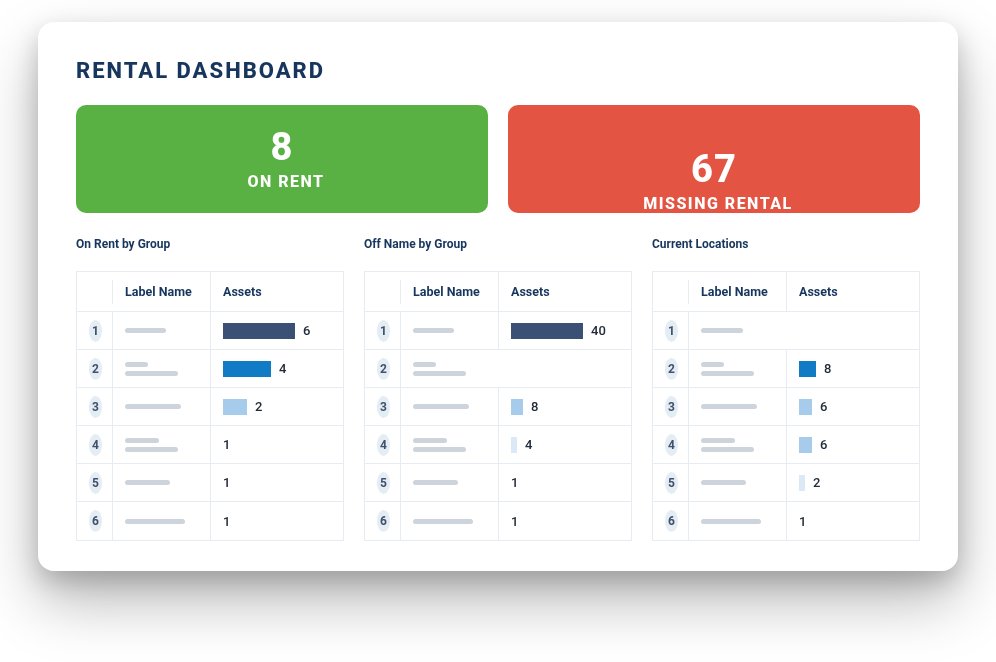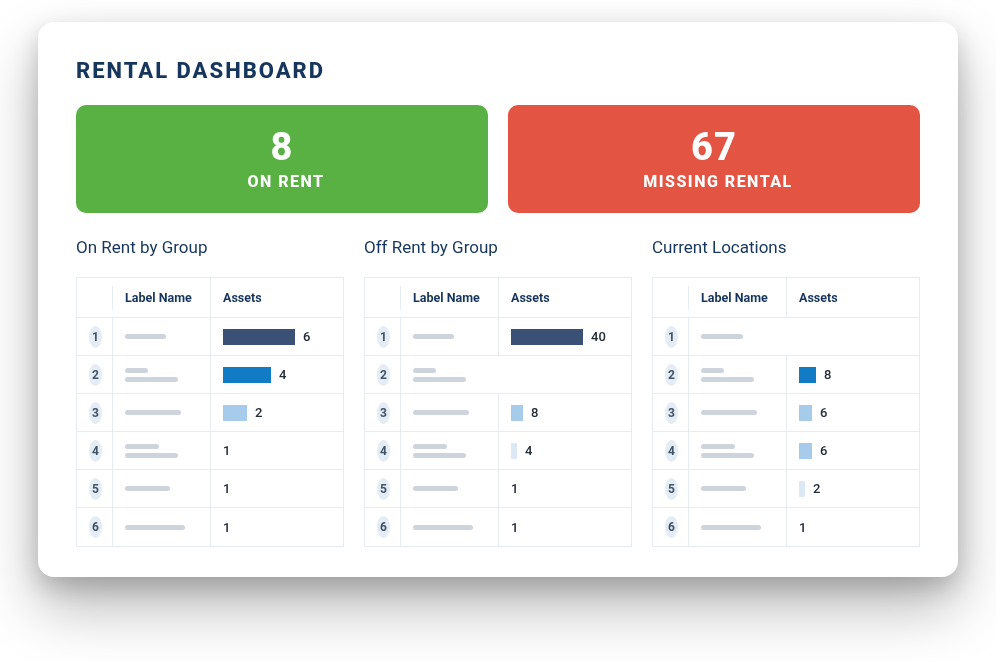--- a/index.html
+++ b/index.html
@@ -26,39 +26,39 @@
     border-radius: 10px;
     height: 108px;
     display: flex;
     flex-direction: column;
     align-items: center;
     justify-content: center;
     color: #ffffff;
   }
   .kpi-green  { background: #59b144; }
   .kpi-amber  { background: #f3b42a; }
-  .kpi-red    { background: #e35443; }
+  .kpi-red    { background: #e35443; justify-content: flex-end; }
   .kpi .val {
     font-size: 38px;
     font-weight: 800;
     line-height: 1;
     letter-spacing: 1px;
     margin-bottom: 6px;
   }
   .kpi .lbl {
     font-size: 16px;
     font-weight: 800;
     letter-spacing: 1.5px;
     padding-left: 8px;
   }
   .sections { display: flex; gap: 20px; }
   .sec { flex: 1 1 0; display: flex; flex-direction: column; }
   .sec-title {
-    font-size: 17px;
-    font-weight: 400;
+    font-size: 12px;
+    font-weight: 700;
     color: #17365d;
     margin-bottom: 20px;
     margin-top: 4px;
   }
   .tbl { border: 1px solid #e7ecf2; border-top: none; }
   .thead, .trow { display: flex; align-items: center; }
   .thead {
     border-top: 1px solid #e7ecf2;
     border-bottom: 1px solid #e7ecf2;
   }
@@ -222,21 +222,21 @@
                 <div class="sk" style="width: 80%;"></div>
               </div>
             </div>
             <div class="td col-asset bar-cell">
               <div class="bar-val">1</div>
             </div>
           </div>
         </div>
       </div>
       <div class="sec">
-        <div class="sec-title">Off Rent by Group</div>
+        <div class="sec-title">Off Name by Group</div>
         <div class="tbl">
           <div class="thead">
             <div class="th col-rank"></div>
             <div class="th col-label">Label Name</div>
             <div class="th col-asset">Assets</div>
           </div>
           <div class="trow">
             <div class="td col-rank">
               <div class="rank-badge">1</div>
             </div>

